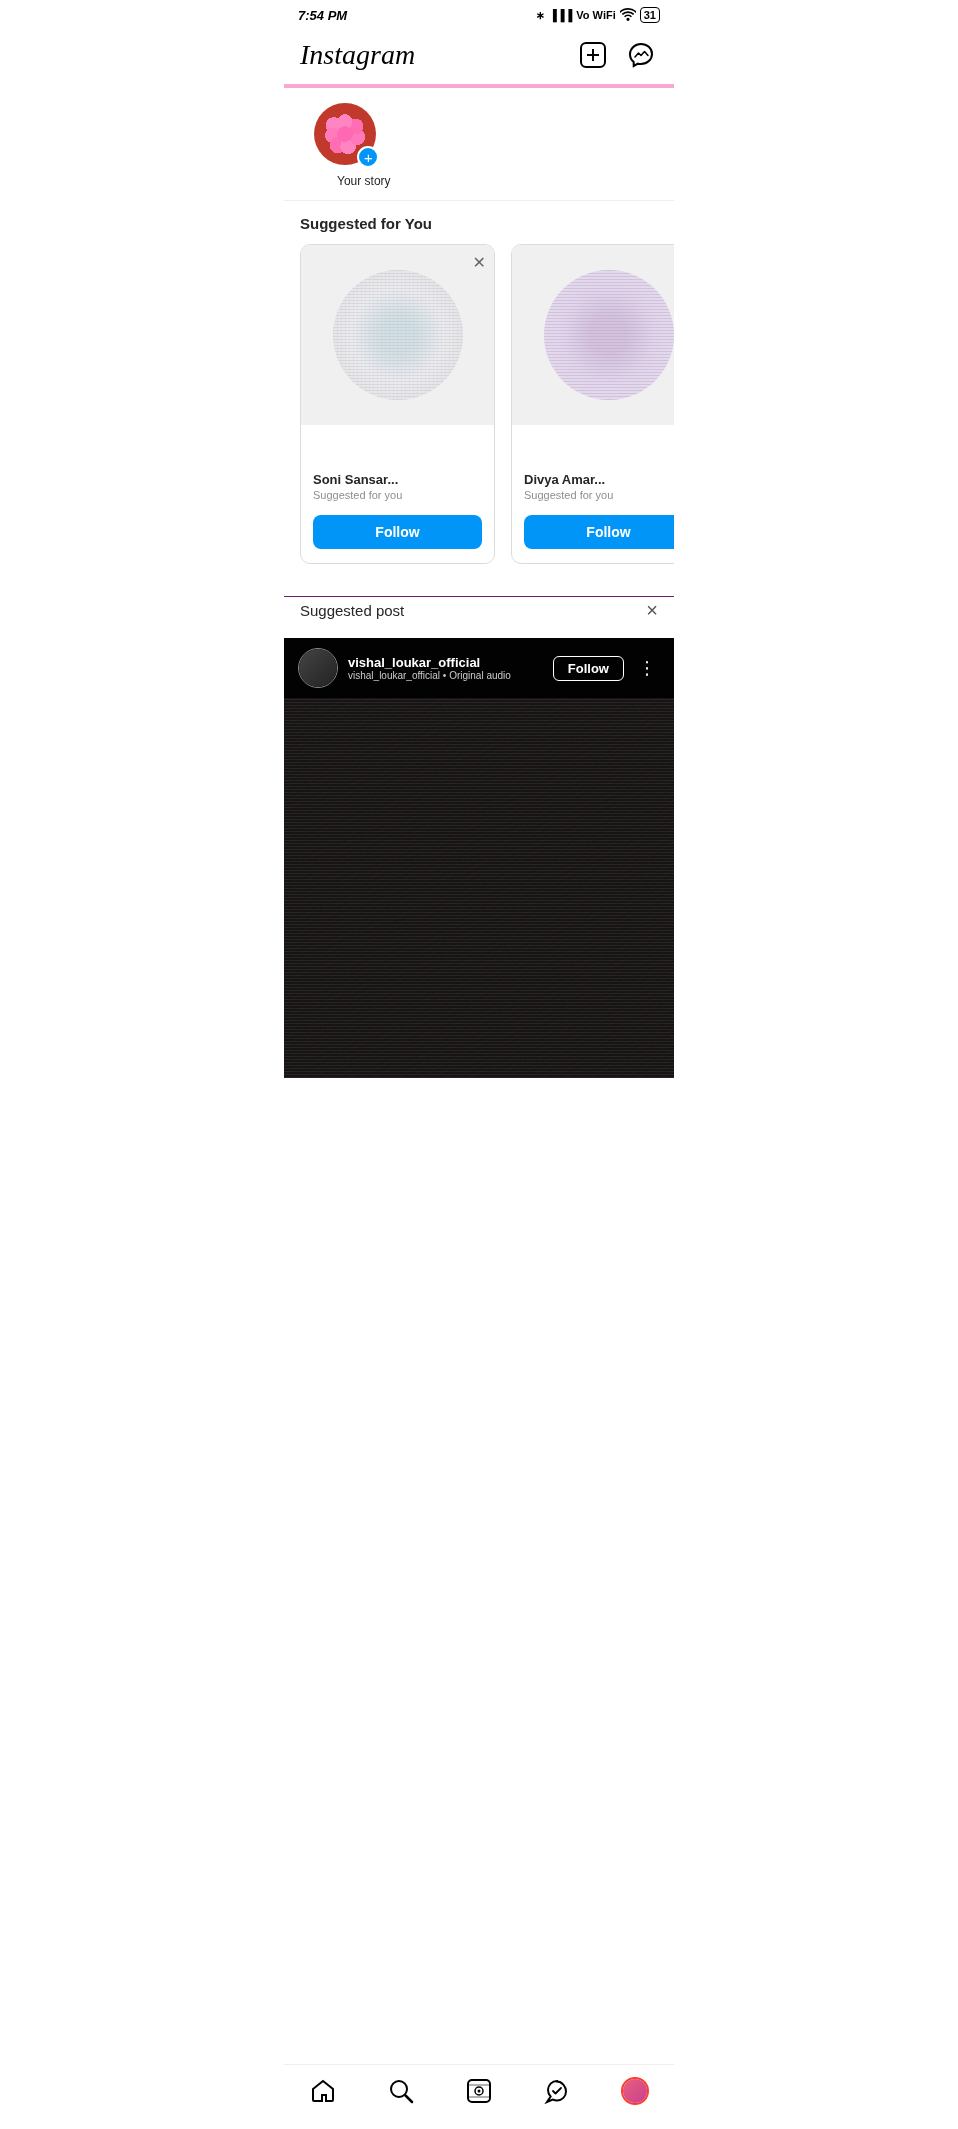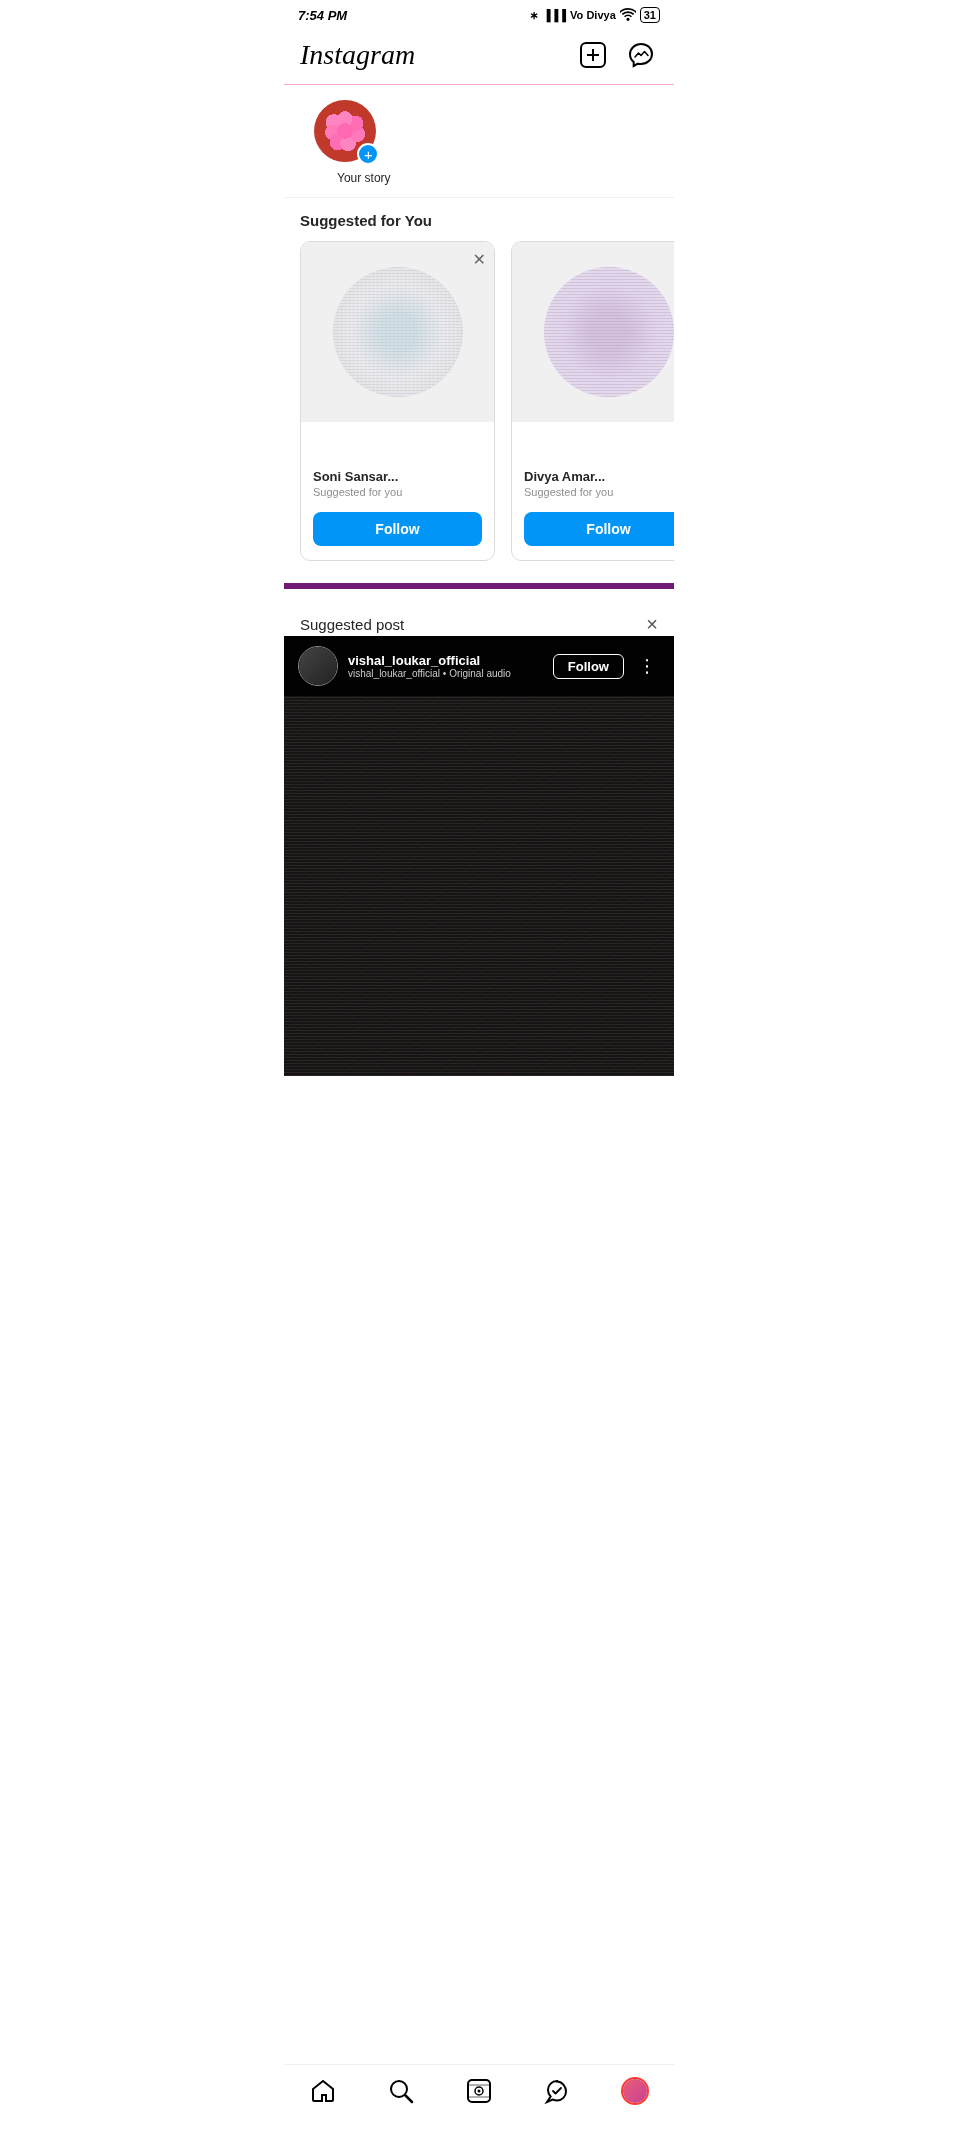--- a/index.html
+++ b/index.html
@@ -25,21 +25,21 @@
     }
     .status-left { font-weight: 700; font-size: 13px; font-style: italic; }
     .status-right { display: flex; align-items: center; gap: 4px; font-size: 11px; }
 
     
     .header {
       display: flex;
       justify-content: space-between;
       align-items: center;
       padding: 8px 16px 12px;
-      border-bottom: 1px solid #f9a8d4;
+      border-bottom: 4px solid #f9a8d4;
     }
     .instagram-logo {
       font-family: Georgia, serif;
       font-size: 28px;
       font-style: italic;
       font-weight: 400;
       color: #000;
     }
     .header-icons { display: flex; gap: 14px; align-items: center; }
     .header-icon-btn {
@@ -220,40 +220,40 @@
       font-size: 14px;
       font-weight: 600;
       cursor: pointer;
     }
 
     
     .suggested-post-header {
       display: flex;
       justify-content: space-between;
       align-items: center;
-      padding: 24px 16px 0;
-      border-top: 6px solid #701a75;
-      margin-top: 6px;
+      padding: 2px 16px 0;
+      border-top: 1px solid #701a75;
+      margin-top: 16px;
     }
     .suggested-post-label {
       font-size: 15px;
       font-weight: 400;
       color: #262626;
     }
     .close-btn-inline {
       background: none;
       border: none;
       cursor: pointer;
       font-size: 20px;
       color: #555;
     }
 
     
     .post {
-      margin-top: 0;
+      margin-top: 16px;
       border-radius: 13px;
     }
     .post-header {
       display: flex;
       align-items: center;
       padding: 10px 14px;
       gap: 10px;
       background: rgba(0,0,0,0.85);
       position: relative;
     }
@@ -375,21 +375,21 @@
     .bottom-spacer { height: 80px; }
   </style>
 </head>
 <body>
 
 <div class="status-bar">
   <span class="status-left">7:54 PM</span>
   <div class="status-right">
     <span>∗</span>
     <span>▐▐▐</span>
-    <span>Vo Divya</span>
+    <span>Vo WiFi</span>
     <span>
       <svg width="16" height="13" viewBox="0 0 20 16">
           <path d="M10 12a2 2 0 1 1 0 4 2 2 0 0 1 0-4zm0-4a7 7 0 0 1 5 2.1l-1.4 1.4A5 5 0 0 0 10 10a5 5 0 0 0-3.6 1.5L5 10.1A7 7 0 0 1 10 8zm0-4a11 11 0 0 1 7.8 3.2L16.4 8.6A9 9 0 0 0 10 6a9 9 0 0 0-6.4 2.6L2.2 7.2A11 11 0 0 1 10 4zm0-4C5.6 0 1.6 1.8-1.2 4.6L.2 6A13.9 13.9 0 0 1 10 2c3.8 0 7.3 1.5 9.8 4L21.2 4.6A16 16 0 0 0 10 0z" fill="#000"></path>
         </svg>
     </span>
     <span style="border:1.5px solid #000;border-radius:4px;padding:1px 3px;font-size:11px;font-weight:600;">31</span>
   </div>
 </div>
 
 <div class="header">

